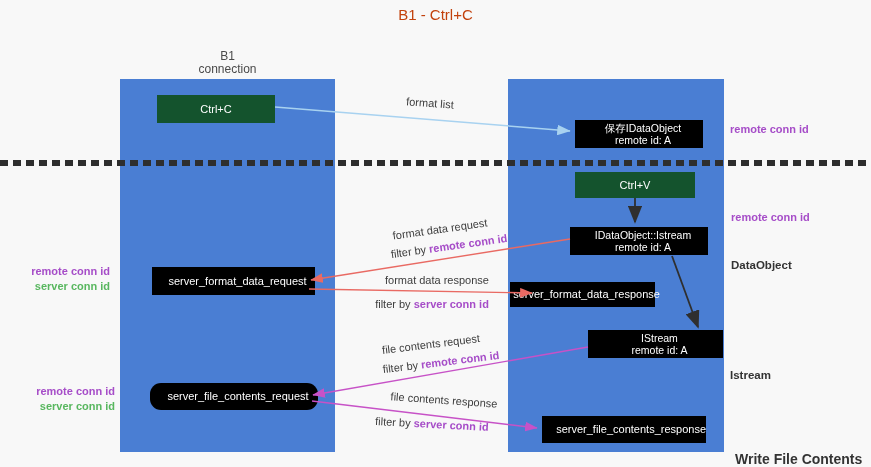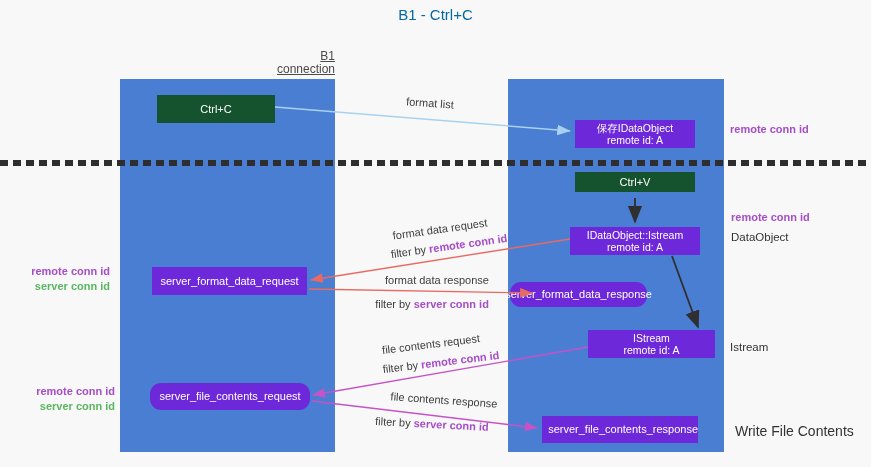--- a/index.html
+++ b/index.html
@@ -2,42 +2,42 @@
 <html><head>
 <meta charset="utf-8">
 <style>
   html,body{margin:0;padding:0;background:#f8f8f8;}
   .stage{
     position:relative;width:871px;height:467px;overflow:hidden;
     background:#f8f8f8;font-family:"Liberation Sans",sans-serif;
     color:#3a3a3a;
   }
   .abs{position:absolute;}
-  .title{left:0;top:6px;width:871px;text-align:center;font-size:15px;line-height:18px;color:#0369a1;z-index:6;}
-  .lane-header{text-align:right;font-size:12px;line-height:13px;color:#4a4a4a;z-index:6;text-decoration:underline;}
+  .title{left:0;top:6px;width:871px;text-align:center;font-size:15px;line-height:18px;color:#c2410c;z-index:6;}
+  .lane-header{text-align:center;font-size:12px;line-height:13px;color:#4a4a4a;z-index:6;}
   .lane{background:#4a7ed3;top:79px;height:373px;z-index:1;}
   .lane-left{left:120px;width:215px;}
   .lane-right{left:508px;width:216px;}
   .dashline{
     left:0;top:160px;width:871px;height:6px;z-index:2;
     background:repeating-linear-gradient(90deg,#2e2e2e 0 8px,rgba(0,0,0,0) 8px 13px);
   }
   .node{
     display:flex;flex-direction:column;align-items:center;justify-content:center;
     color:#fff;text-align:center;z-index:4;font-size:11px;line-height:13px;
   }
   .node.small{font-size:10.5px;line-height:12.5px;}
   .green{background:#14532d;}
-  .orange{background:#6d28d9;}
+  .orange{background:#000000;padding-left:8px;}
   .arrows{left:0;top:0;z-index:5;pointer-events:none;}
   .flow-label{font-size:11px;color:#3d3d3d;text-align:center;z-index:6;white-space:nowrap;}
   .purple{color:#a64dc8;font-weight:bold;}
   .greentxt{color:#58b75f;font-weight:bold;}
   .side-label{font-size:11px;z-index:6;white-space:nowrap;}
-  .plain{color:#333;font-weight:normal;}
+  .plain{color:#333;font-weight:bold;margin-top:28px;}
   .left-block{text-align:right;line-height:15px;font-size:11px;z-index:6;}
 </style>
 </head>
 <body>
 
 <div class="stage">
 
   <div class="abs title">
     <div>B1 - Ctrl+C</div>
   </div>
@@ -54,34 +54,34 @@
 
   <div class="abs node green" style="left:157px;top:95px;width:118px;height:28px;">
     <span>Ctrl+C</span>
   </div>
 
   <div class="abs node orange small" style="left:575px;top:120px;width:120px;height:28px;">
     <span>保存IDataObject</span>
     <span>remote id: A</span>
   </div>
 
-  <div class="abs node green" style="left:575px;top:172px;width:120px;height:20px;">
+  <div class="abs node green" style="left:575px;top:172px;width:120px;height:26px;">
     <span>Ctrl+V</span>
   </div>
 
   <div class="abs node orange small" style="left:570px;top:227px;width:130px;height:28px;">
     <span>IDataObject::Istream</span>
     <span>remote id: A</span>
   </div>
 
   <div class="abs node orange" style="left:152px;top:267px;width:155px;height:28px;">
     <span>server_format_data_request</span>
   </div>
 
-  <div class="abs node orange" style="left:510px;top:282px;width:137px;height:25px;border-radius:11px;">
+  <div class="abs node orange" style="left:510px;top:282px;width:137px;height:25px;">
     <span>server_format_data_response</span>
   </div>
 
   <div class="abs node orange small" style="left:588px;top:330px;width:127px;height:28px;">
     <span>IStream</span>
     <span>remote id: A</span>
   </div>
 
   <div class="abs node orange" style="left:150px;top:383px;width:160px;height:27px;border-radius:11px;">
     <span>server_file_contents_request</span>

